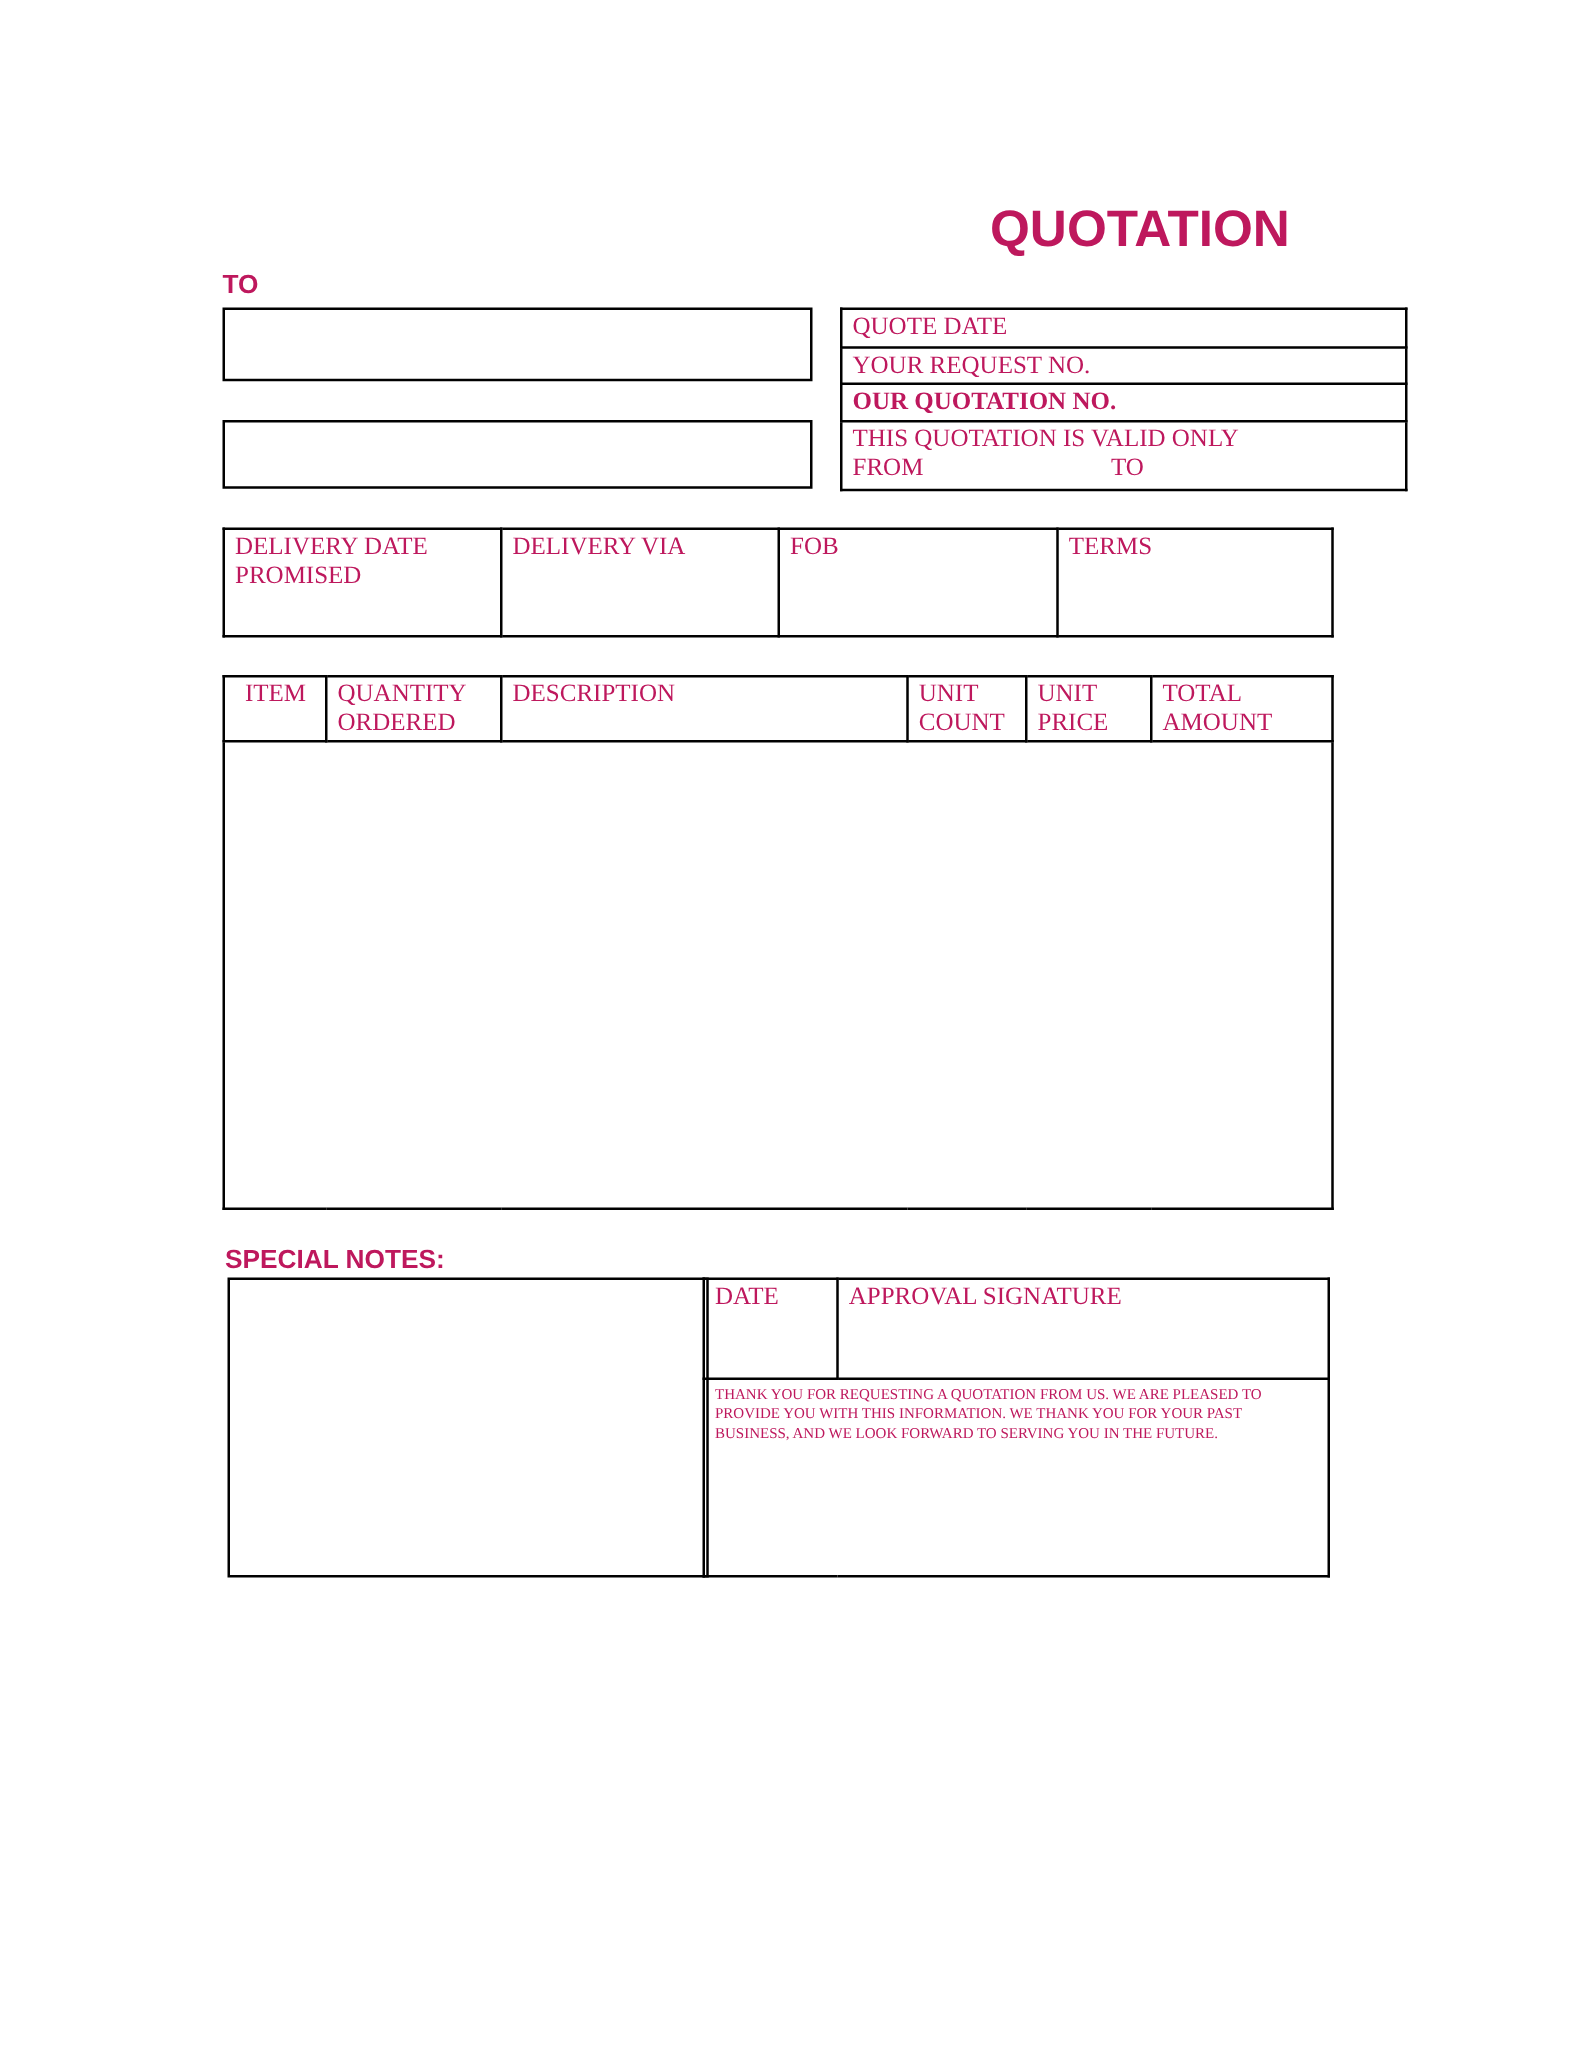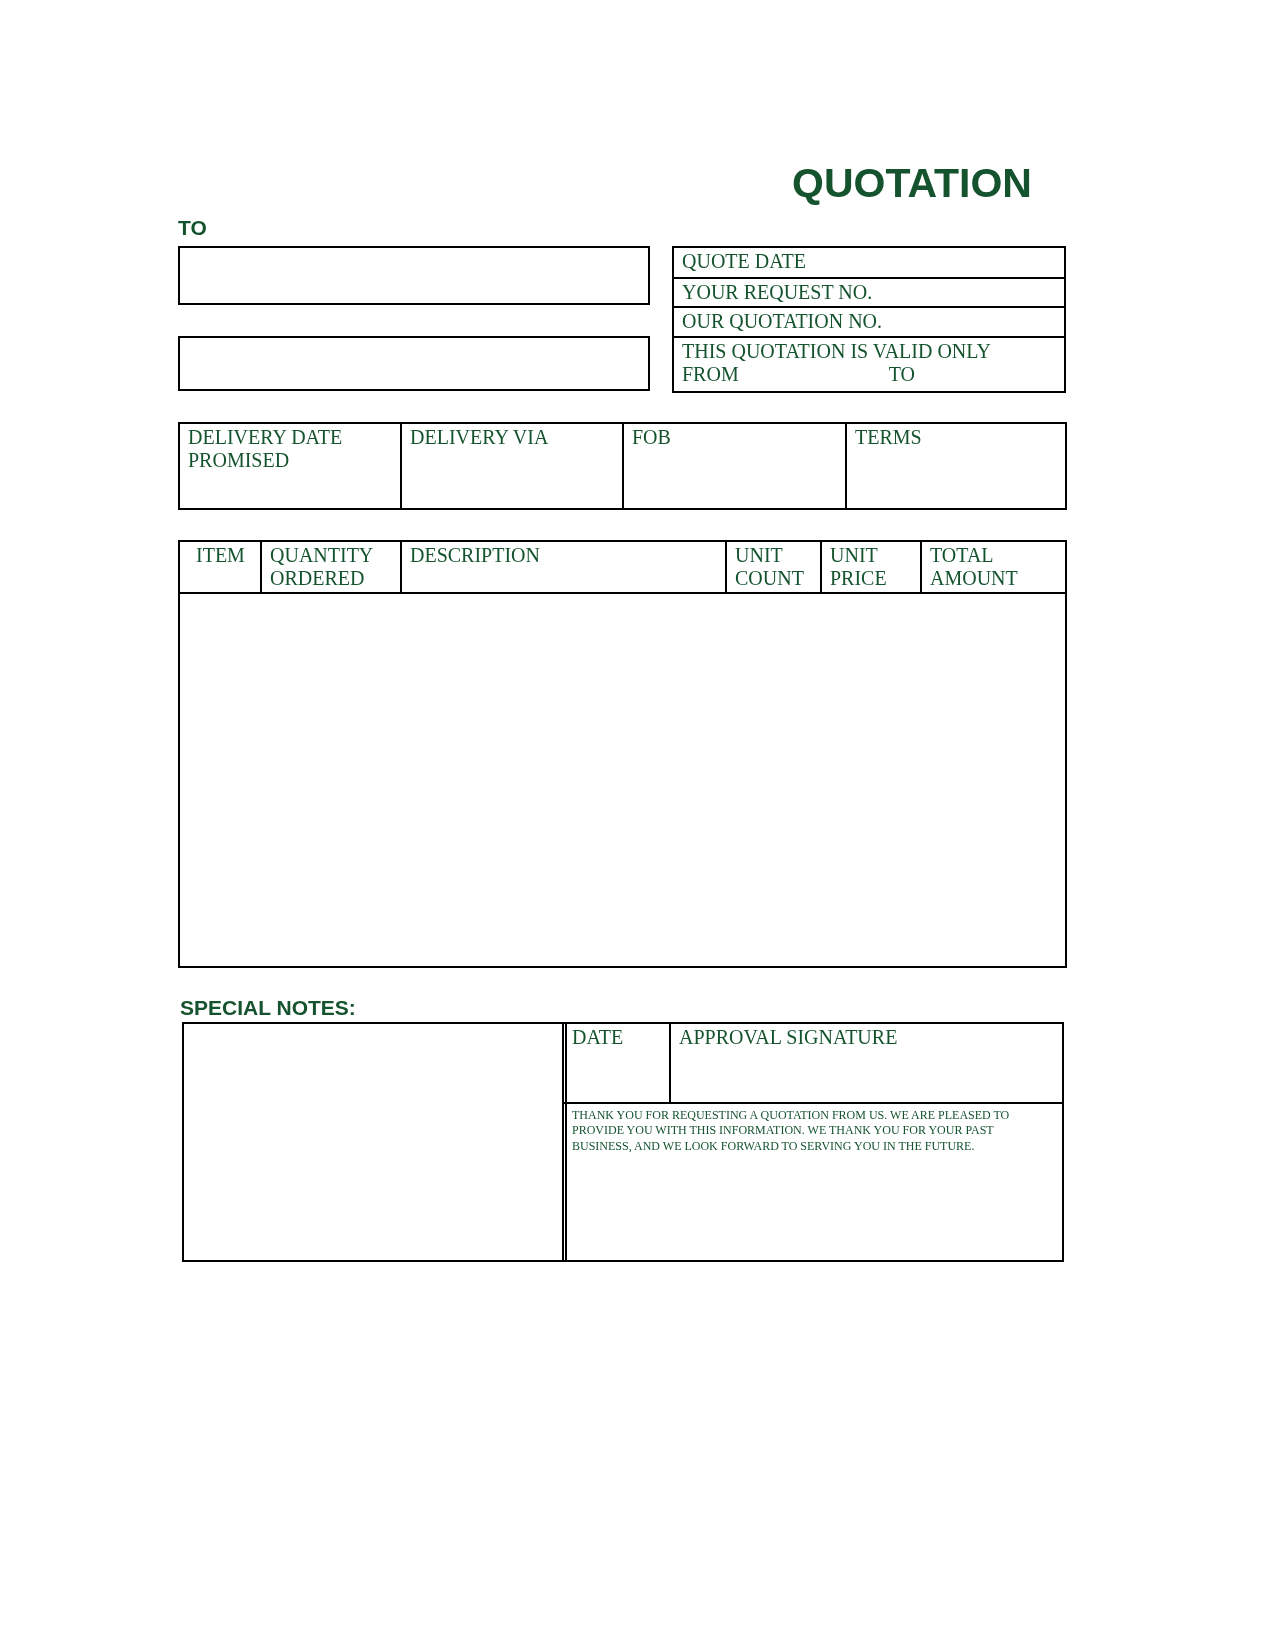--- a/index.html
+++ b/index.html
@@ -2,21 +2,21 @@
 <html><head>
 <meta charset="utf-8">
 <style>
   * { margin: 0; padding: 0; box-sizing: border-box; }
   html, body { background: #ffffff; }
   .page {
     position: relative;
     width: 1275px;
     height: 1650px;
     background: #ffffff;
-    color: #14532d;
+    color: #be185d;
     font-family: "Liberation Serif", serif;
     overflow: hidden;
   }
   .doc-title {
     position: absolute;
     left: 792px;
     top: 160px;
     font-size: 41px;
     letter-spacing: 0px;
     font-family: "Liberation Sans", sans-serif;
@@ -59,30 +59,30 @@
 <div class="page">
 
   <div class="doc-title">QUOTATION</div>
 
   <div class="section-label" style="left:178px; top:216px;">TO</div>
   <div class="box" style="left:178px; top:246px; width:472px; height:59px;"></div>
 
   <div class="section-label" style="left:192px; top:309px;margin-top:44px;">SHIP TO</div>
   <div class="box" style="left:178px; top:336px; width:472px; height:55px;"></div>
 
-  <table class="frm" style="left:672px; top:246px; width:394px;">
+  <table class="frm" style="left:672px; top:246px; width:454px;">
     <tbody>
         <tr>
       <td style="height:31px;">QUOTE DATE</td>
     </tr>
     <tr>
       <td style="height:29px;">YOUR REQUEST NO.</td>
     </tr>
     <tr>
-      <td style="height:30px;">OUR QUOTATION NO.</td>
+      <td style="height:30px;font-weight:bold;">OUR QUOTATION NO.</td>
     </tr>
     <tr>
       <td style="height:55px;">
         <div>THIS QUOTATION IS VALID ONLY</div>
         <div class="validity-line2">
           <span>FROM</span><span class="to-gap">TO</span>
         </div>
       </td>
     </tr>
   </tbody>

